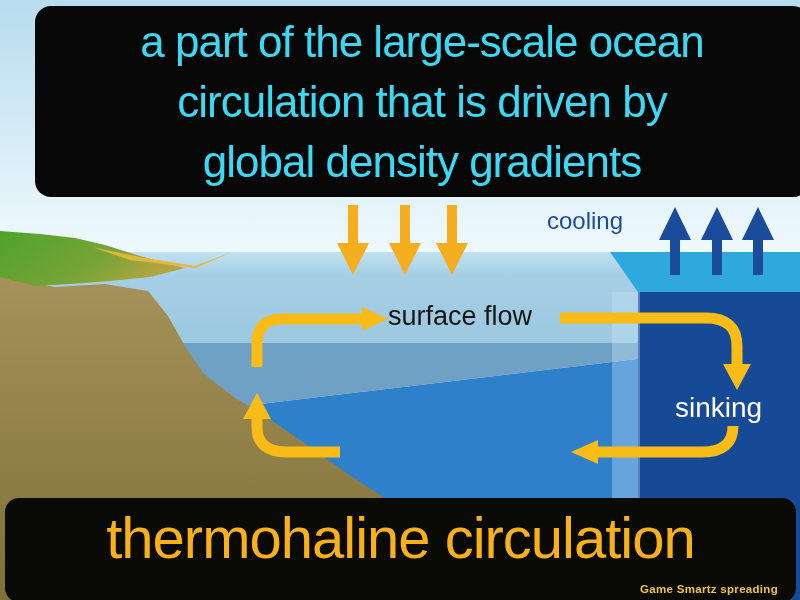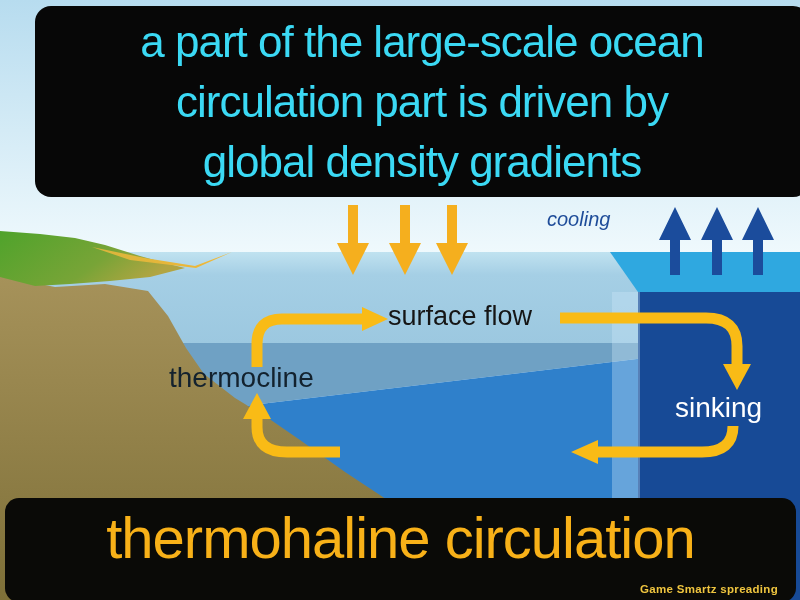--- a/index.html
+++ b/index.html
@@ -4,21 +4,21 @@
 <style>
   html,body{margin:0;padding:0;background:#9db6c4;}
   #card{
     position:relative;width:800px;height:600px;overflow:hidden;
     font-family:"Liberation Sans","DejaVu Sans",sans-serif;
     background:linear-gradient(180deg,#b7dcef 0%,#d8edf8 28%,#f1fafd 44%);
   }
   #scene{position:absolute;left:0;top:0;width:800px;height:600px;display:block;}
   .lbl{position:absolute;white-space:nowrap;line-height:1;}
   #lbl-heating{left:236px;top:209px;font-size:28px;color:#f5a728;}
-  #lbl-cooling{left:547px;top:209px;font-size:20px;color:#1e4c99;font-style:italic;}
+  #lbl-cooling{left:547px;top:209px;font-size:24px;color:#1e4c99;}
   #lbl-surface-flow{left:388px;top:303px;font-size:27px;color:#151515;}
   #lbl-thermocline{left:169px;top:364px;font-size:28px;color:#13222e;}
   #lbl-sinking{left:675px;top:394px;font-size:28px;color:#ffffff;}
   #lbl-deep-spreading{left:349px;top:437px;font-size:27px;color:#ffffff;}
   #def-box{
     position:absolute;left:13px;top:6px;width:774px;height:191px;
     background:#070707;border-radius:16px;
     display:flex;flex-direction:column;justify-content:center;align-items:center;
     gap:0;
     margin-left:22px;
@@ -112,26 +112,25 @@
     <g fill="#f9bb16">
       <polygon points="362,307 388,319 362,331"></polygon>
       <polygon points="243,419 271,419 257,393"></polygon>
       <polygon points="723,364 751,364 737,390"></polygon>
       <polygon points="598,440 598,464 571,452"></polygon>
     </g>
   </svg>
 
   <div class="lbl" id="lbl-cooling">cooling</div>
   <div class="lbl" id="lbl-surface-flow">surface flow</div>
-  <div class="lbl" id="lbl-thermocline">thermocline</div>
   <div class="lbl" id="lbl-sinking">sinking</div>
 
   <div id="def-box">
     <div class="def-line">a part of the large-scale ocean</div>
-    <div class="def-line">circulation part is driven by</div>
+    <div class="def-line">circulation that is driven by</div>
     <div class="def-line">global density gradients</div>
   </div>
 
   <div id="term-bar">
     <div id="term-text">thermohaline circulation</div>
     <div id="watermark">Game Smartz  spreading</div>
   </div>
 
 </div>
 

